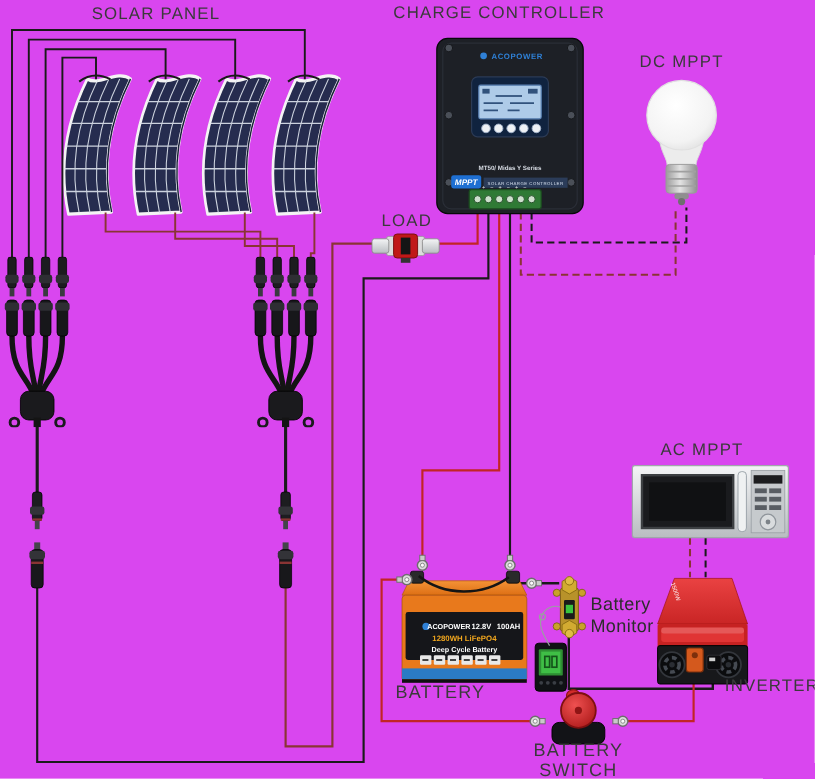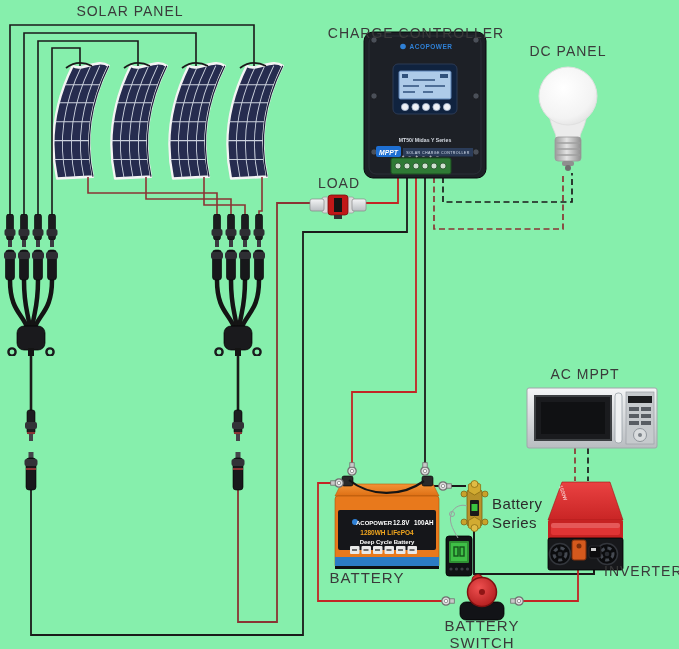--- a/index.html
+++ b/index.html
@@ -1,16 +1,16 @@
 <!DOCTYPE html>
 <html><head>
 <meta charset="utf-8">
 <style>
   html,body{margin:0;padding:0;background:#ffffff;}
-  .stage{position:relative;width:679px;height:649px;background:#86efac;overflow:hidden;
+  .stage{position:relative;width:679px;height:649px;background:#d946ef;overflow:hidden;
          font-family:"Liberation Sans",sans-serif;}
   .stage svg{position:absolute;left:0;top:0;}
   .lbl{position:absolute;font-size:14px;line-height:1.18;color:#3a3a3a;
        letter-spacing:1px;text-align:center;white-space:nowrap;}
   svg text{font-family:"Liberation Sans",sans-serif;}
 </style>
 </head>
 <body>
 
 <div class="stage">
@@ -341,27 +341,27 @@
     <use href="#lug" transform="translate(352,471) rotate(180)"></use>
     <use href="#lug" transform="translate(425,471) rotate(180)"></use>
     <use href="#lug" transform="translate(339,483) rotate(90)"></use>
     <use href="#lug" transform="translate(443,486) rotate(-90)"></use>
     <use href="#lug" transform="translate(446,601) rotate(-90)"></use>
     <use href="#lug" transform="translate(519,601) rotate(90)"></use>
   </g>
 </svg>
 
   <div class="lbl" style="left:40px;top:3px;width:180px">SOLAR PANEL</div>
-  <div class="lbl" style="left:326px;top:25px;width:180px">CHARGE CONTROLLER</div>
-  <div class="lbl" style="left:518px;top:43px;width:100px">DC PANEL</div>
+  <div class="lbl" style="left:326px;top:2px;width:180px">CHARGE CONTROLLER</div>
+  <div class="lbl" style="left:518px;top:43px;width:100px">DC MPPT</div>
   <div class="lbl" style="left:303px;top:175px;width:72px">LOAD</div>
   <div class="lbl" style="left:543px;top:366px;width:84px">AC MPPT</div>
   <div class="lbl" style="left:315px;top:569px;width:104px;font-size:15px">BATTERY</div>
   <div class="lbl" style="left:492px;top:494px;width:90px;text-align:left;font-size:15px;letter-spacing:0.4px;line-height:19px;color:#2c2c2c">
     <div>Battery</div>
-    <div>Series</div>
+    <div>Monitor</div>
   </div>
   <div class="lbl" style="left:604px;top:563px;width:76px;text-align:center">INVERTER</div>
   <div class="lbl" style="left:421px;top:617px;width:122px;font-size:15px;line-height:17px">
     <div>BATTERY</div>
     <div>SWITCH</div>
   </div>
 </div>
 
 </body></html>

